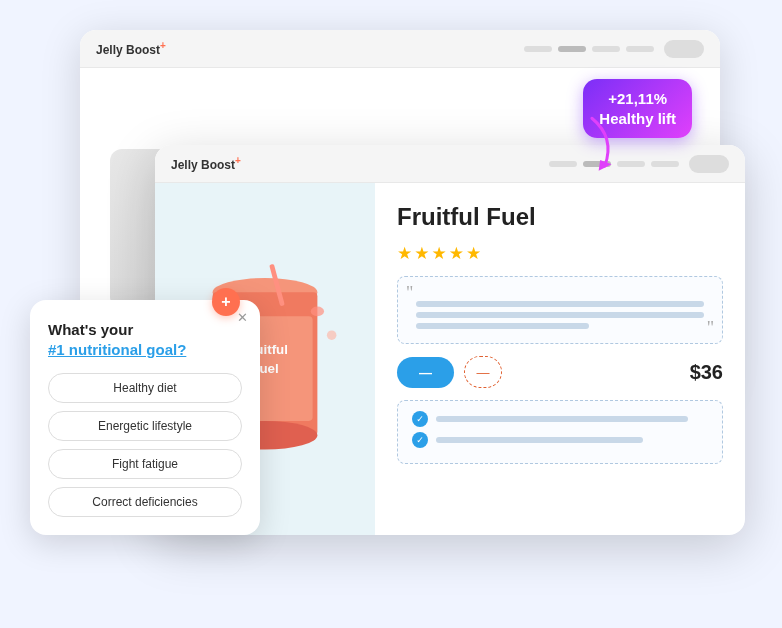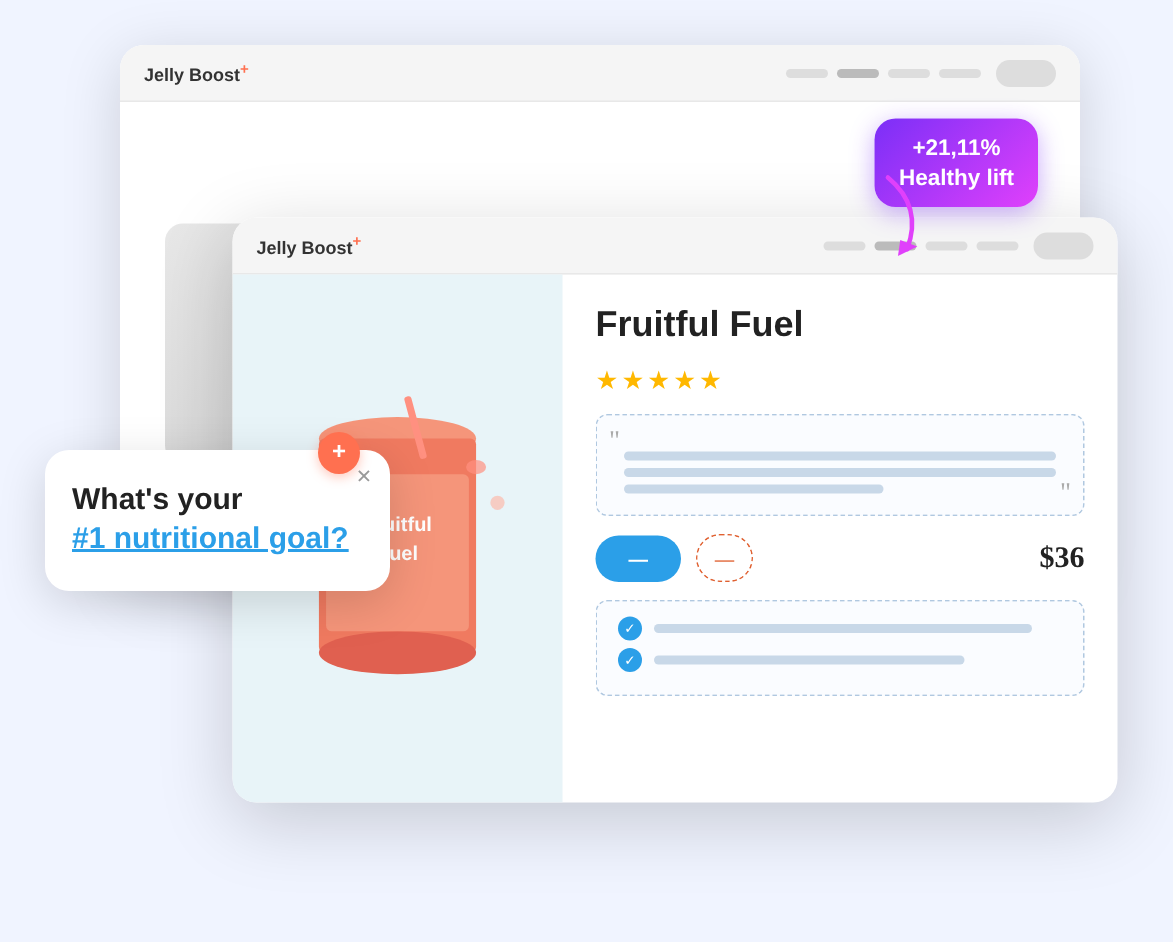--- a/index.html
+++ b/index.html
@@ -240,21 +240,20 @@
       display: flex;
       align-items: center;
       justify-content: center;
       width: 38px; height: 32px;
     }
     .price-text {
       font-size: 20px;
       font-weight: 700;
       color: #222;
       margin-left: auto;
-      font-family: Liberation Serif, serif;
     }
 
     
     .checklist-box {
       border: 1.5px dashed #b0c8e0;
       border-radius: 8px;
       padding: 10px 14px;
       background: #fafcff;
     }
     .check-item {
@@ -297,21 +296,21 @@
       position: absolute;
       top: 10px;
       right: 12px;
       background: none;
       border: none;
       font-size: 13px;
       color: #999;
       cursor: pointer;
     }
     .quiz-title {
-      font-size: 20px;
+      font-size: 15px;
       font-weight: 700;
       color: #222;
       margin-bottom: 4px;
       line-height: 1.3;
     }
     .quiz-title .highlight {
       color: #2B9FE8;
       text-decoration: underline;
     }
     .quiz-options {
@@ -477,13 +476,19 @@
   </div>
 </div>
 
 <div class="quiz-card">
   <div class="plus-badge">+</div>
   <button class="close-btn">✕</button>
   <div class="quiz-title">
     <span>What's your</span><br>
     <span class="highlight">#1 nutritional goal?</span>
   </div>
+  <div class="quiz-options">
+    <button class="quiz-option">Healthy diet</button>
+    <button class="quiz-option">Energetic lifestyle</button>
+    <button class="quiz-option">Fight fatigue</button>
+    <button class="quiz-option">Correct deficiencies</button>
+  </div>
 </div>
 
 </body></html>

